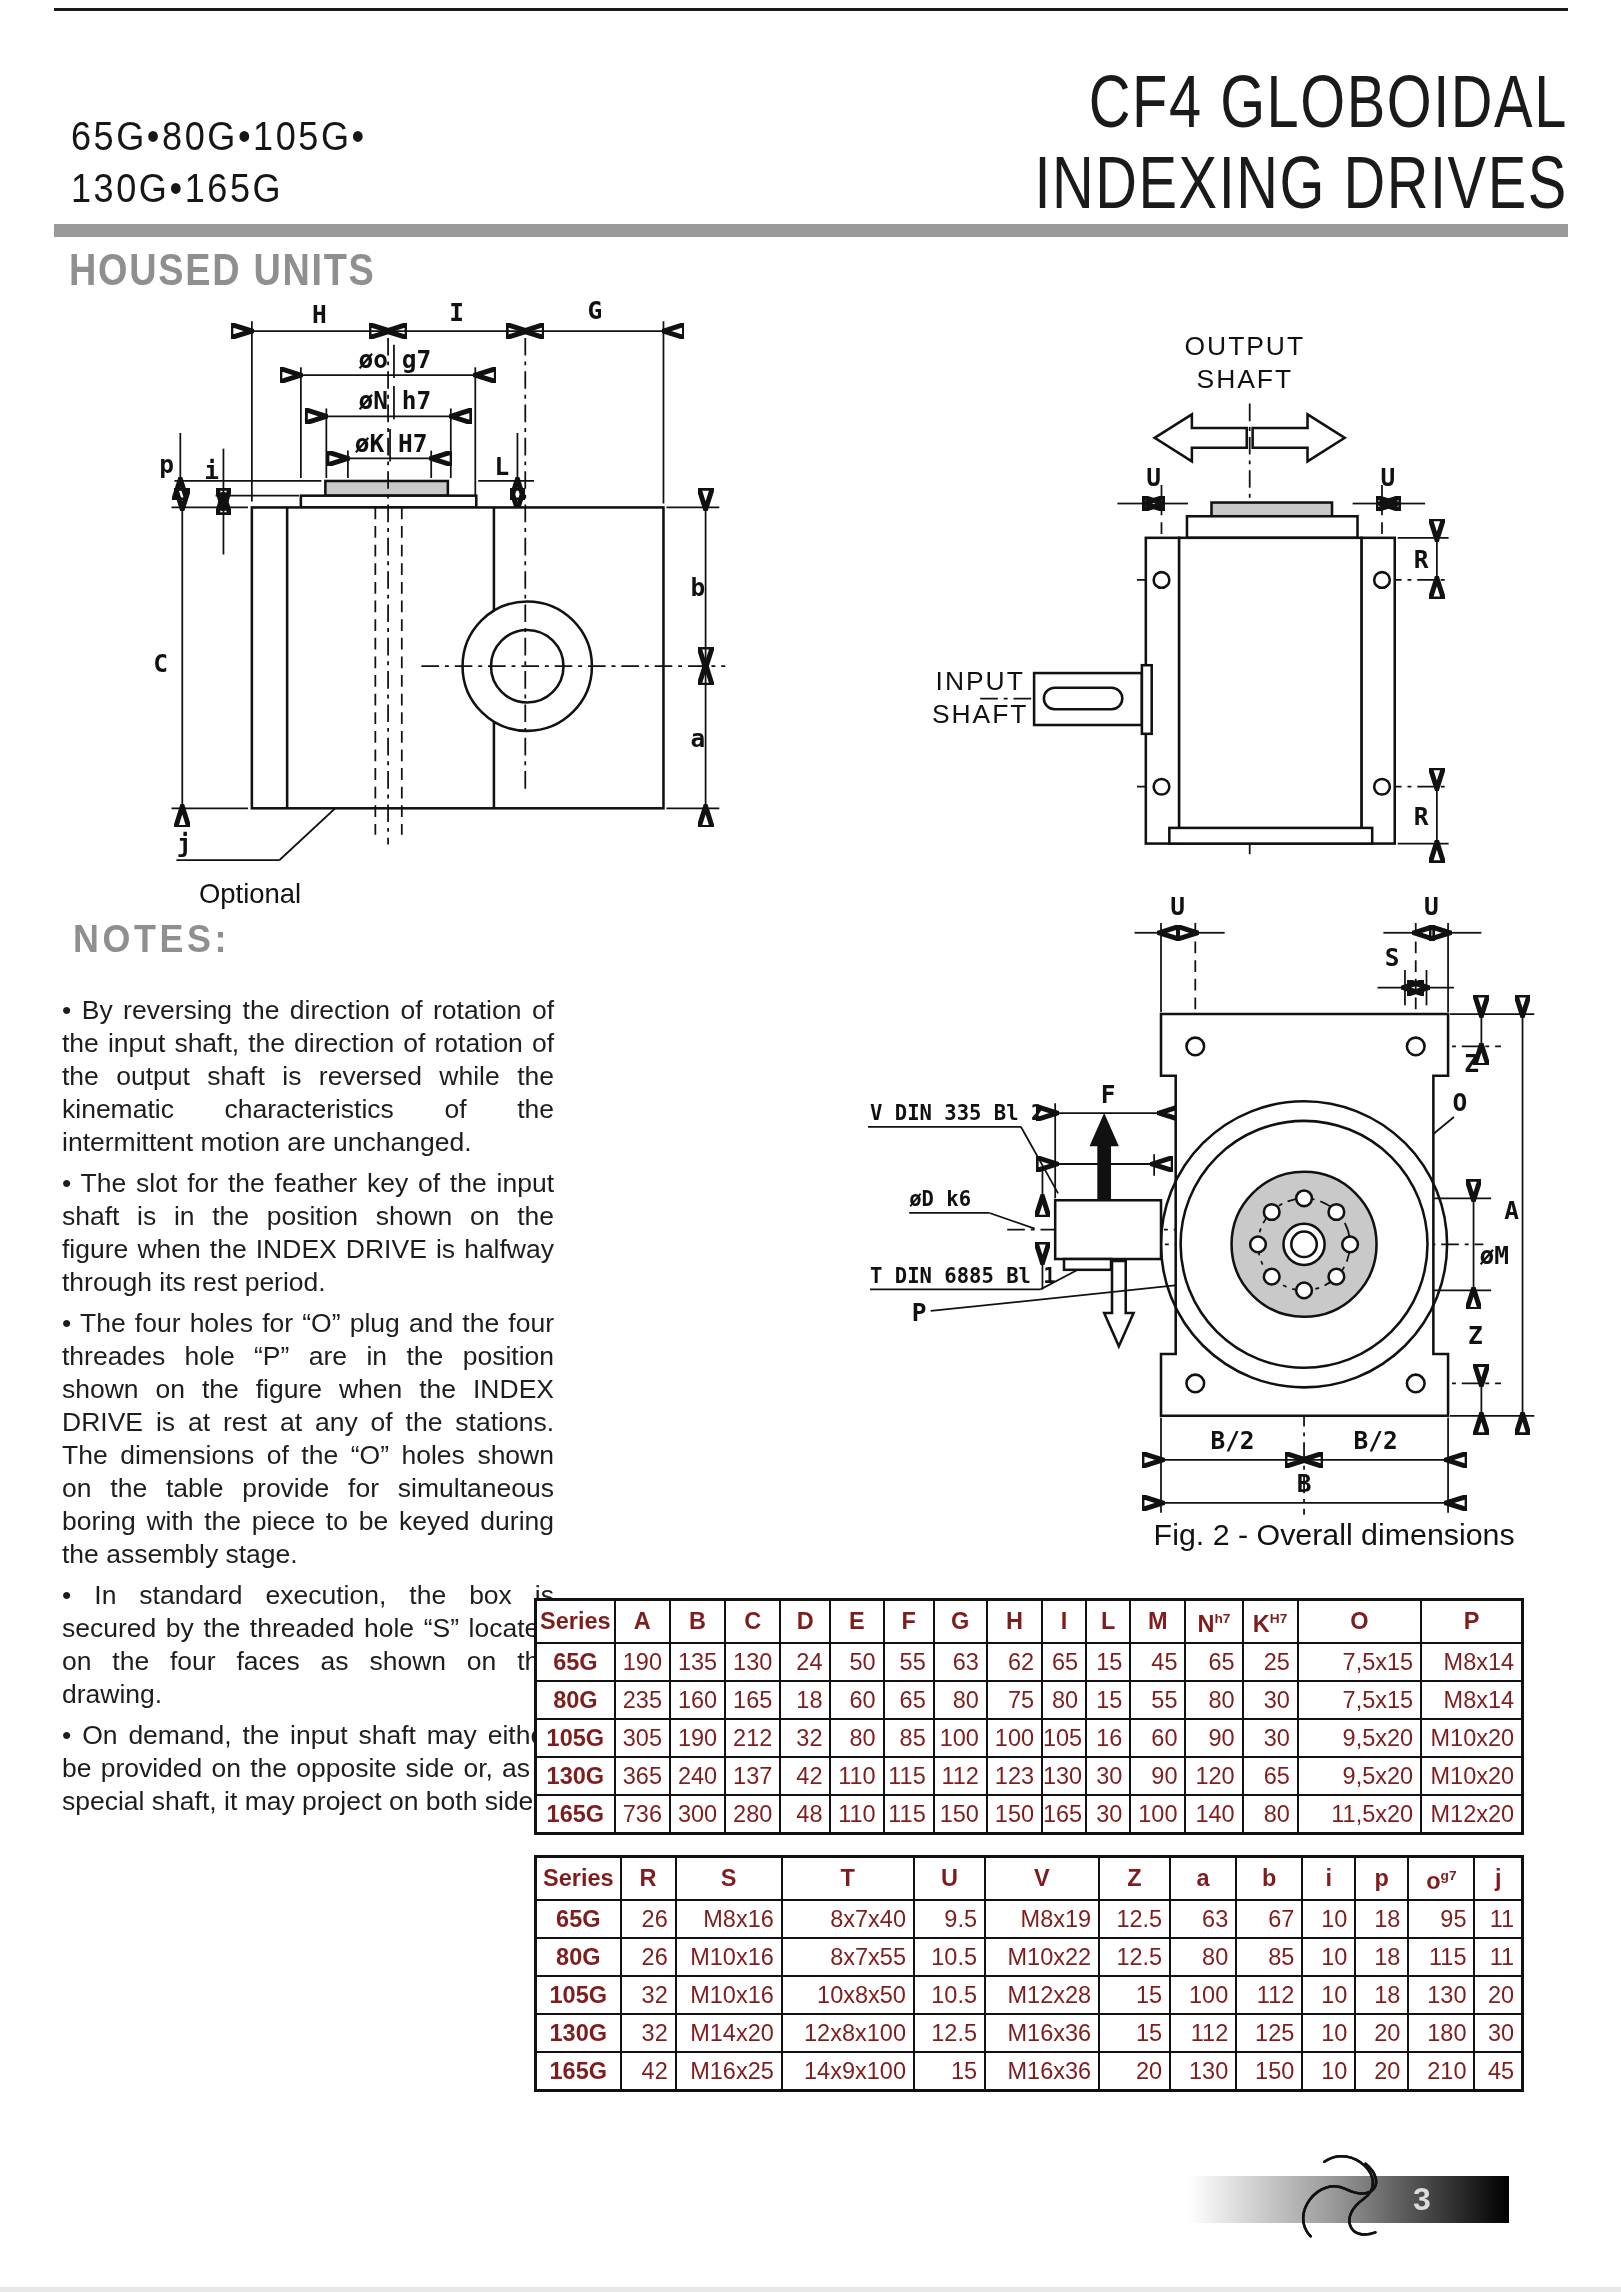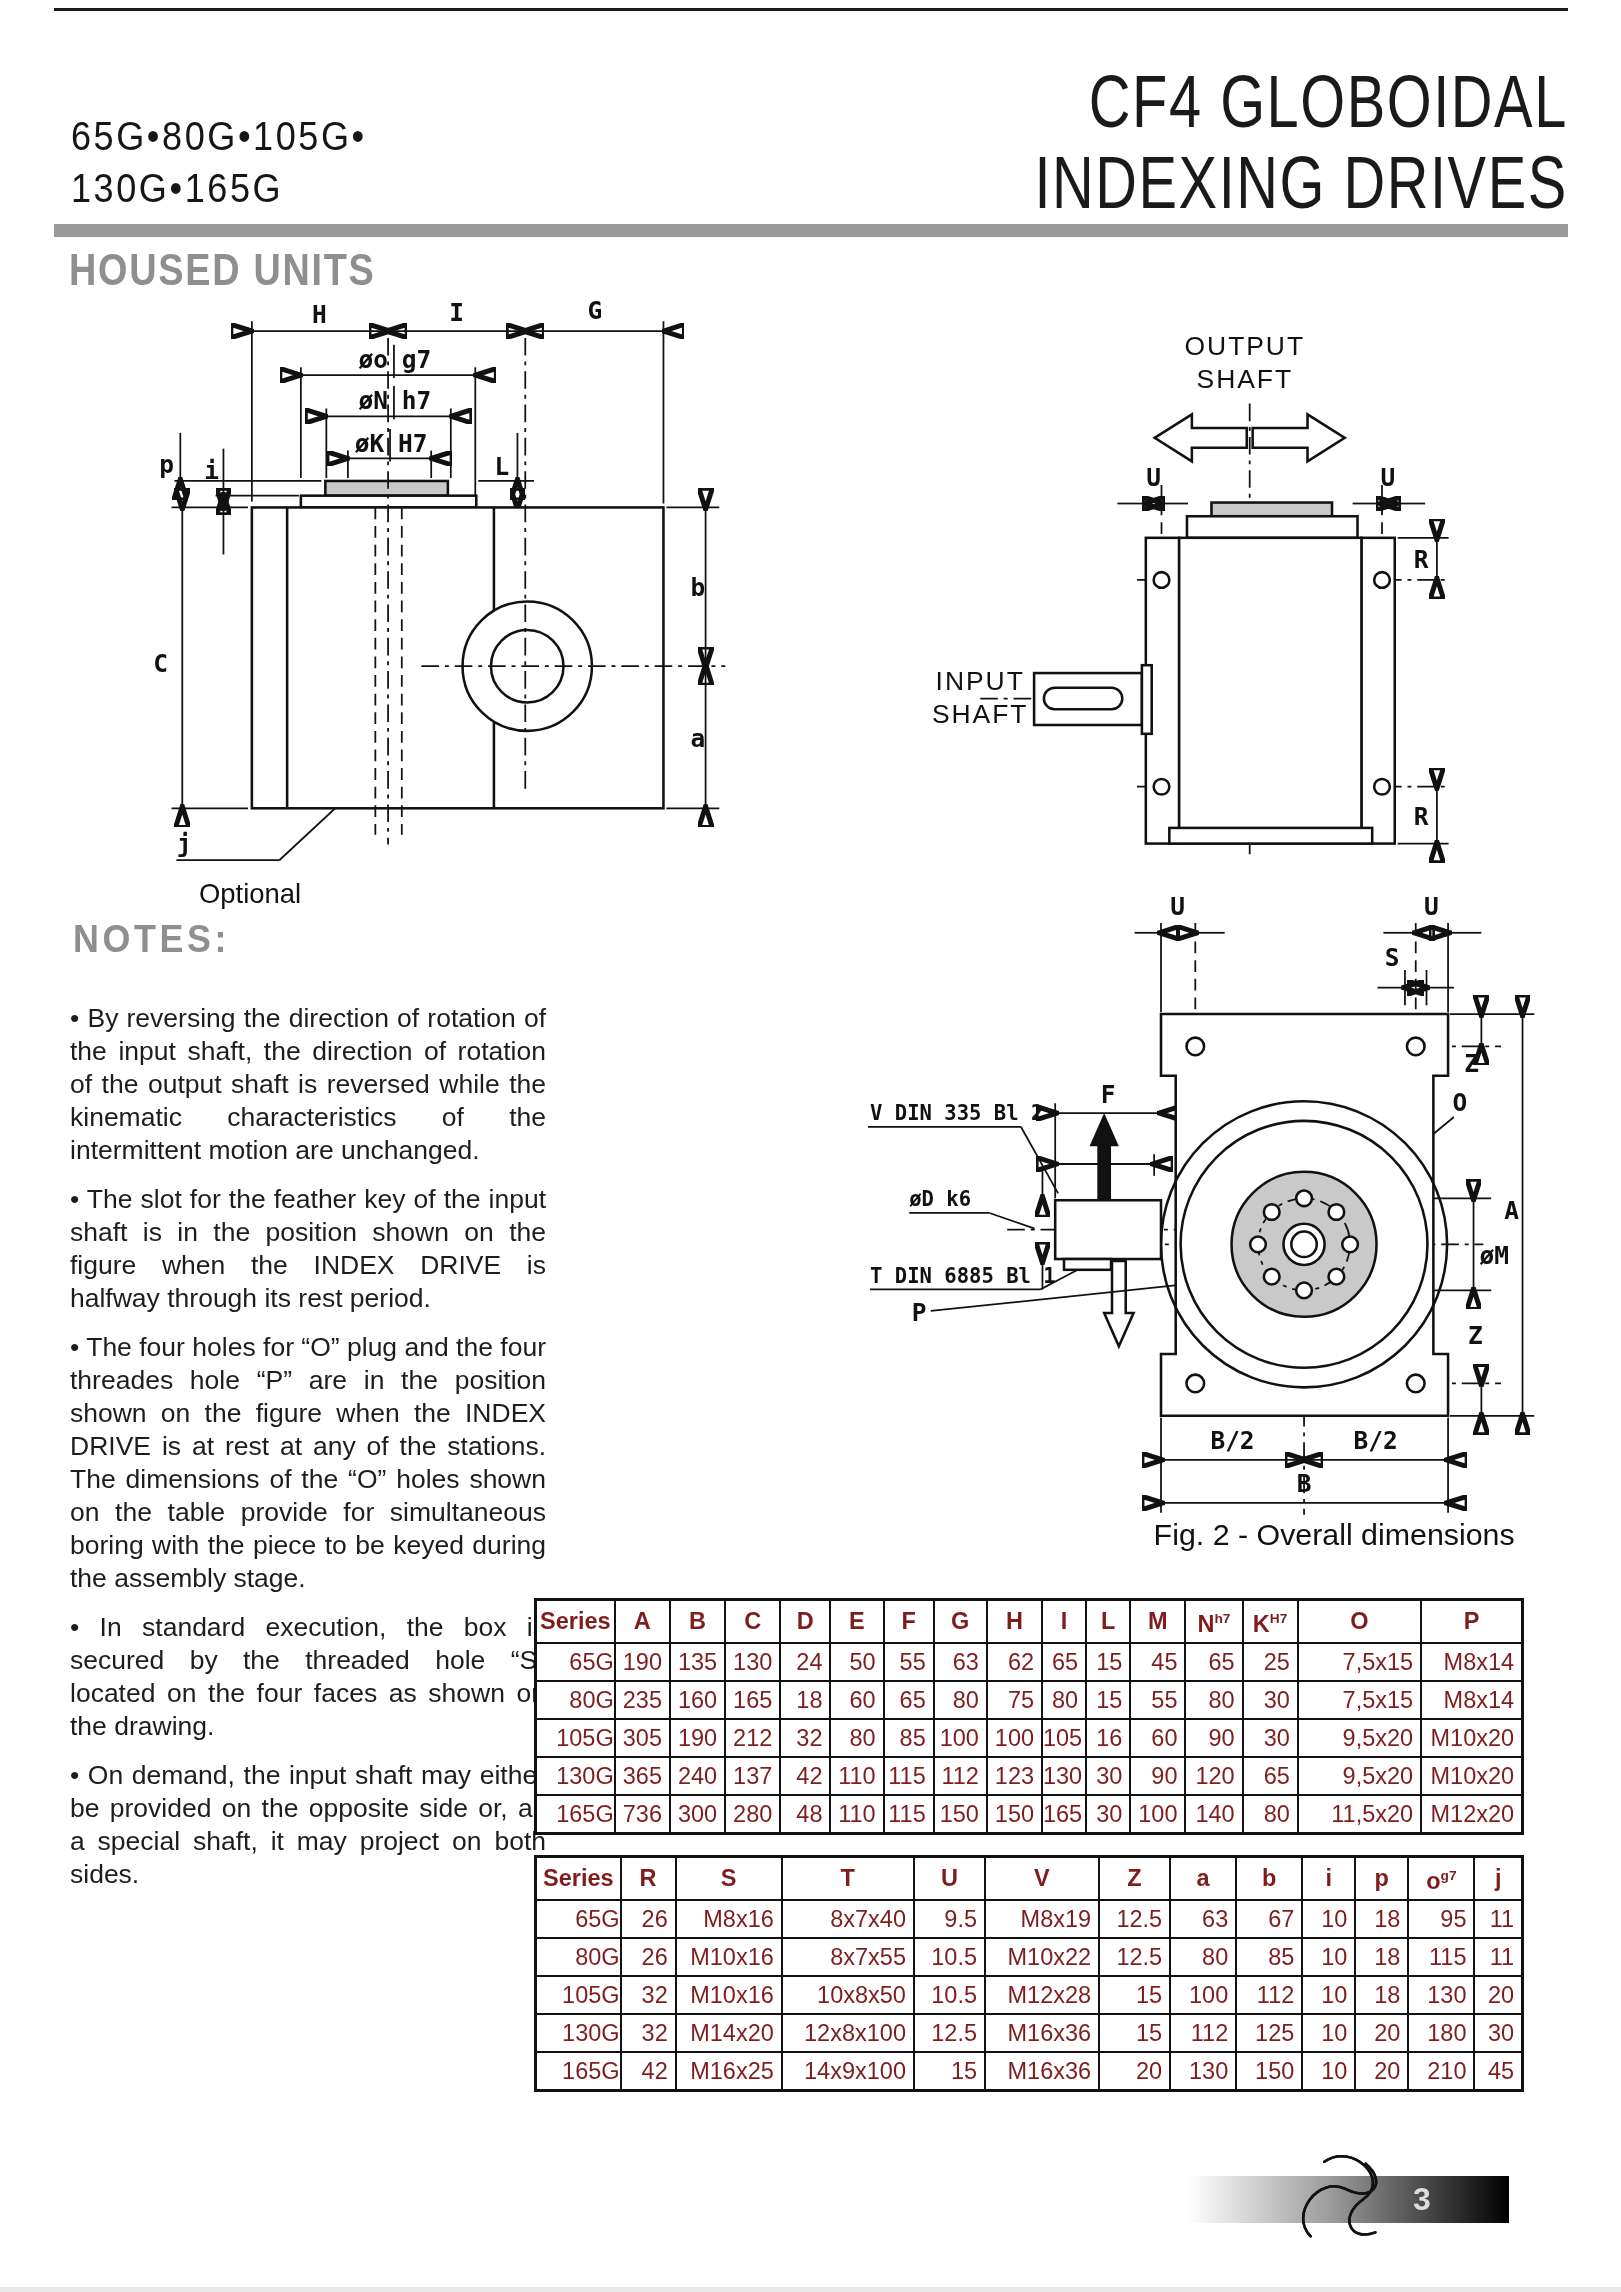--- a/index.html
+++ b/index.html
@@ -13,21 +13,21 @@
   .title  { position:absolute; right:53px; top:61px; text-align:right; font-size:74px; line-height:81px;
             color:#1a1a1a; letter-spacing:2px; transform:scaleX(0.78); transform-origin:right top; }
   .graybar { position:absolute; left:54px; top:224px; width:1514px; height:12.7px; background:#9a9a9a; }
   .section-title { position:absolute; left:69px; top:245px; font-size:44px; font-weight:bold;
             color:#8f8f8f; letter-spacing:2px; transform:scaleX(0.86); transform-origin:left top; }
 
   .notes-heading { position:absolute; left:73px; top:917px; font-size:39px; font-weight:bold;
             color:#8f8f8f; letter-spacing:3.9px; transform:scaleX(0.92); transform-origin:left top; }
   .notes-body { position:absolute; left:54px; top:986px; width:508px; font-size:26.5px;
             line-height:33px; color:#1d1d1d; text-align:justify; }
-  .notes-body p { margin:16px; }
+  .notes-body p { margin:8px; }
 
   
   .draw { position:absolute; }
   .draw line,.draw rect,.draw circle,.draw path,.draw polygon { stroke:#111; stroke-width:2.6; fill:none; }
   .draw g.dim line { stroke-width:1.8; }
   .draw .dash    { stroke-dasharray:12 7; stroke-width:1.8; }
   .draw .dashdot { stroke-dasharray:18 6 4 6; stroke-width:1.8; }
   .draw .fw { fill:#fff; }
   .draw .fg { fill:#c9c9c9; }
   .draw .fb { fill:#111; stroke:none; }
@@ -38,21 +38,21 @@
   .sans { font:28px "Liberation Sans",sans-serif; fill:#222; }
   .figcaption { font:31px "Liberation Sans",sans-serif; fill:#333; }
 
   
   .dim-table { position:absolute; border-collapse:collapse; table-layout:fixed;
                font-size:23.5px; color:#7f1d1d; background:#fff; border:3.9px solid #111; }
   .dim-table th,.dim-table td { border:2.5px solid #111; height:36px; line-height:36px;
                white-space:nowrap; overflow:hidden; }
   .dim-table th { font-weight:bold; text-align:center; padding:0; }
   .dim-table td { text-align:right; padding:0 6.9px 0 0; }
-  .dim-table td.series { font-weight:normal; padding:0; }
+  .dim-table td.series { font-weight:bold; text-align:center; padding:0; }
   .dim-table sup { font-size:13.7px; }
 
   
   .footer-bar { position:absolute; left:1188px; top:2176px; width:321px; height:47px;
                 background:linear-gradient(to right,#ffffff,#9a9a9a 45%,#000000 100%); }
   .page-number { position:absolute; left:1413px; top:2181px; font-size:32px; font-weight:bold; color:#dcdcdc; }
 </style>
 </head>
 <body>
 

